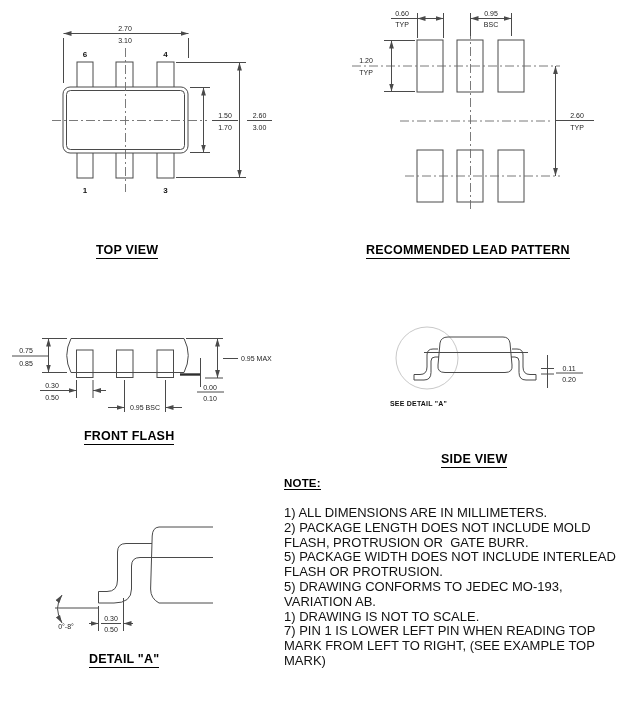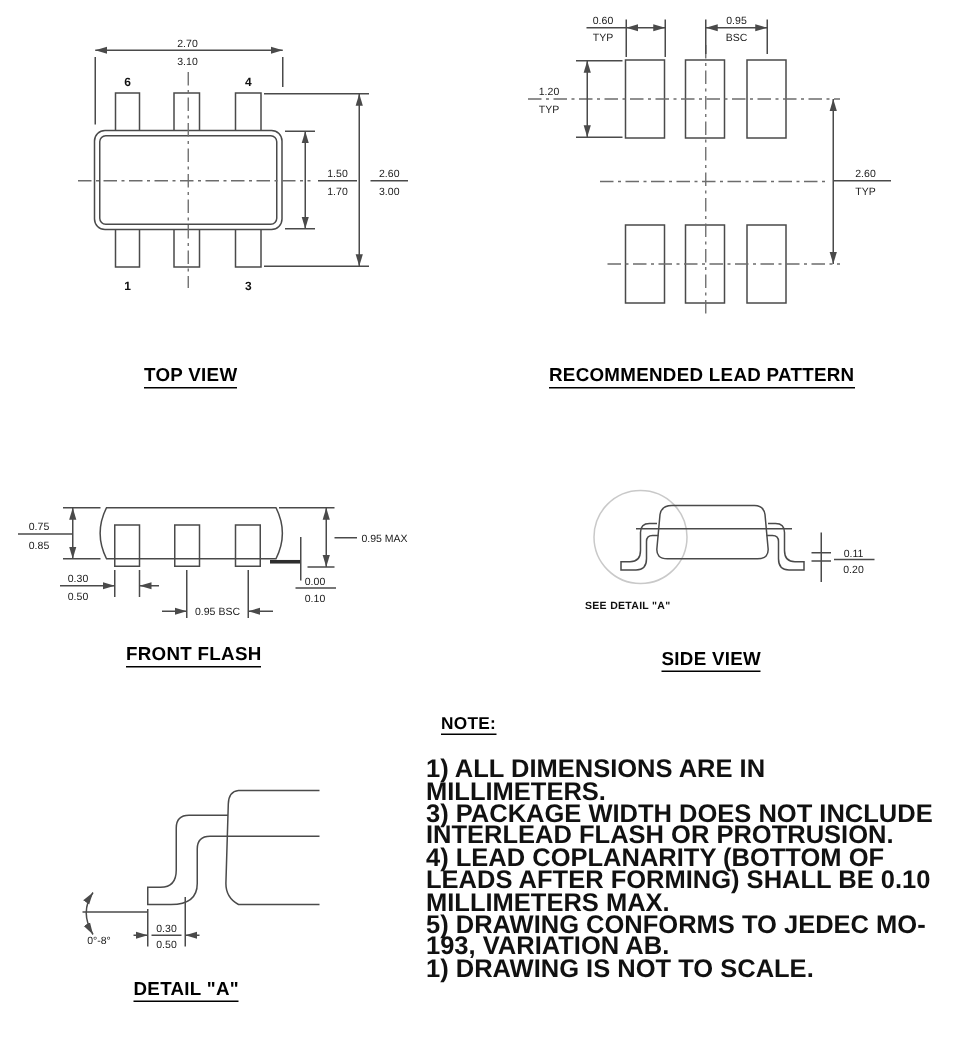--- a/index.html
+++ b/index.html
@@ -10,22 +10,22 @@
   .lnw{stroke:#4a4a4a;stroke-width:1;fill:#ffffff;}
   .cl{stroke:#6c6c6c;stroke-width:0.9;fill:none;stroke-dasharray:9 3 2 3;}
   .thick{stroke:#2e2e2e;stroke-width:2.4;fill:none;}
   .circ{stroke:#c9c9c9;stroke-width:1;fill:none;}
   text.dim{font-family:"Liberation Sans",sans-serif;font-size:7px;fill:#1c1c1c;}
   text.pin{font-family:"Liberation Sans",sans-serif;font-size:8px;font-weight:700;fill:#111;}
   text.callout{font-family:"Liberation Sans",sans-serif;font-size:7px;font-weight:700;fill:#111;letter-spacing:0.2px;}
   .view-title{position:absolute;font-size:12.5px;font-weight:700;color:#000;
               border-bottom:1.6px solid #000;padding-bottom:1px;letter-spacing:0.2px;white-space:nowrap;text-align:center;}
   .note-title{position:absolute;font-size:11.5px;font-weight:700;color:#000;
-              border-bottom:1.6px solid #000;padding-bottom:0px;letter-spacing:0.2px;margin-left:10px;}
-  .notes{position:absolute;left:284px;top:506px;width:345px;font-size:17px;font-weight:700;
+              border-bottom:1.6px solid #000;padding-bottom:0px;letter-spacing:0.2px;}
+  .notes{position:absolute;left:284px;top:506px;width:345px;font-size:13px;font-weight:400;
          line-height:14.8px;color:#111;}
   .notes .note-item{white-space:pre-wrap;}
 </style>
 </head>
 <body>
 
 <div class="canvas">
 
   <svg class="view" style="left:0;top:0" width="300" height="240" viewBox="0 0 300 240">
     <defs>
@@ -180,21 +180,21 @@
     <g>
       <line class="ln" x1="547.5" y1="355" x2="547.5" y2="388"></line>
       <line class="ln" x1="541" y1="368.5" x2="554" y2="368.5"></line>
       <line class="ln" x1="541" y1="374" x2="554" y2="374"></line>
       <text class="dim" text-anchor="middle" x="569" y="371">0.11</text>
       <line class="ln" x1="556" y1="373" x2="583" y2="373"></line>
       <text class="dim" text-anchor="middle" x="569" y="382">0.20</text>
     </g>
     <text class="callout" x="390" y="406">SEE DETAIL "A"</text>
   </svg>
-  <div class="view-title" style="left:441px;top:432px">SIDE VIEW</div>
+  <div class="view-title" style="left:441px;top:452px">SIDE VIEW</div>
 
   <svg class="view" style="left:40px;top:495px" width="200" height="175" viewBox="40 495 200 175">
     <g>
       <path class="ln" d="M 213,527 L 159,527 Q 152.5,527.5 152.2,536 L 150.6,589 Q 150.6,598.5 159,603 L 213,603"></path>
     </g>
     <g>
       <path class="ln" d="M 152,543.5 L 126,543.5 Q 117.5,543.5 117.5,552 L 117.5,580 Q 117.5,591.5 107,591.5 L 98.5,591.5 L 98.5,603 L 114,603 Q 131.5,603 131.5,589 L 131.5,566 Q 131.5,557.5 140,557.5 L 213,557.5"></path>
     </g>
     <g>
       <line class="ln" x1="55" y1="608" x2="98" y2="608"></line>
@@ -208,19 +208,20 @@
       <text class="dim" text-anchor="middle" x="111" y="621">0.30</text>
       <line class="ln" x1="101" y1="623.5" x2="121" y2="623.5"></line>
       <text class="dim" text-anchor="middle" x="111" y="632">0.50</text>
     </g>
   </svg>
   <div class="view-title" style="left:89px;top:652px">DETAIL "A"</div>
 
   <div class="note-title" style="left:284px;top:477px">NOTE:</div>
   <div class="notes">
     <div class="note-item">1) ALL DIMENSIONS ARE IN MILLIMETERS.</div>
-    <div class="note-item">3) PACKAGE WIDTH DOES NOT INCLUDE INTERLEAD FLASH OR PROTRUSION.</div>
-    <div class="note-item">4) LEAD COPLANARITY (BOTTOM OF LEADS AFTER FORMING) SHALL BE 0.10 MILLIMETERS MAX.</div>
+    <div class="note-item">2) PACKAGE LENGTH DOES NOT INCLUDE MOLD FLASH, PROTRUSION OR  GATE BURR.</div>
+    <div class="note-item">5) PACKAGE WIDTH DOES NOT INCLUDE INTERLEAD FLASH OR PROTRUSION.</div>
     <div class="note-item">5) DRAWING CONFORMS TO JEDEC MO-193, VARIATION AB.</div>
     <div class="note-item">1) DRAWING IS NOT TO SCALE.</div>
+    <div class="note-item">7) PIN 1 IS LOWER LEFT PIN WHEN READING TOP MARK FROM LEFT TO RIGHT, (SEE EXAMPLE TOP MARK)</div>
   </div>
 
 </div>
 
 </body></html>

